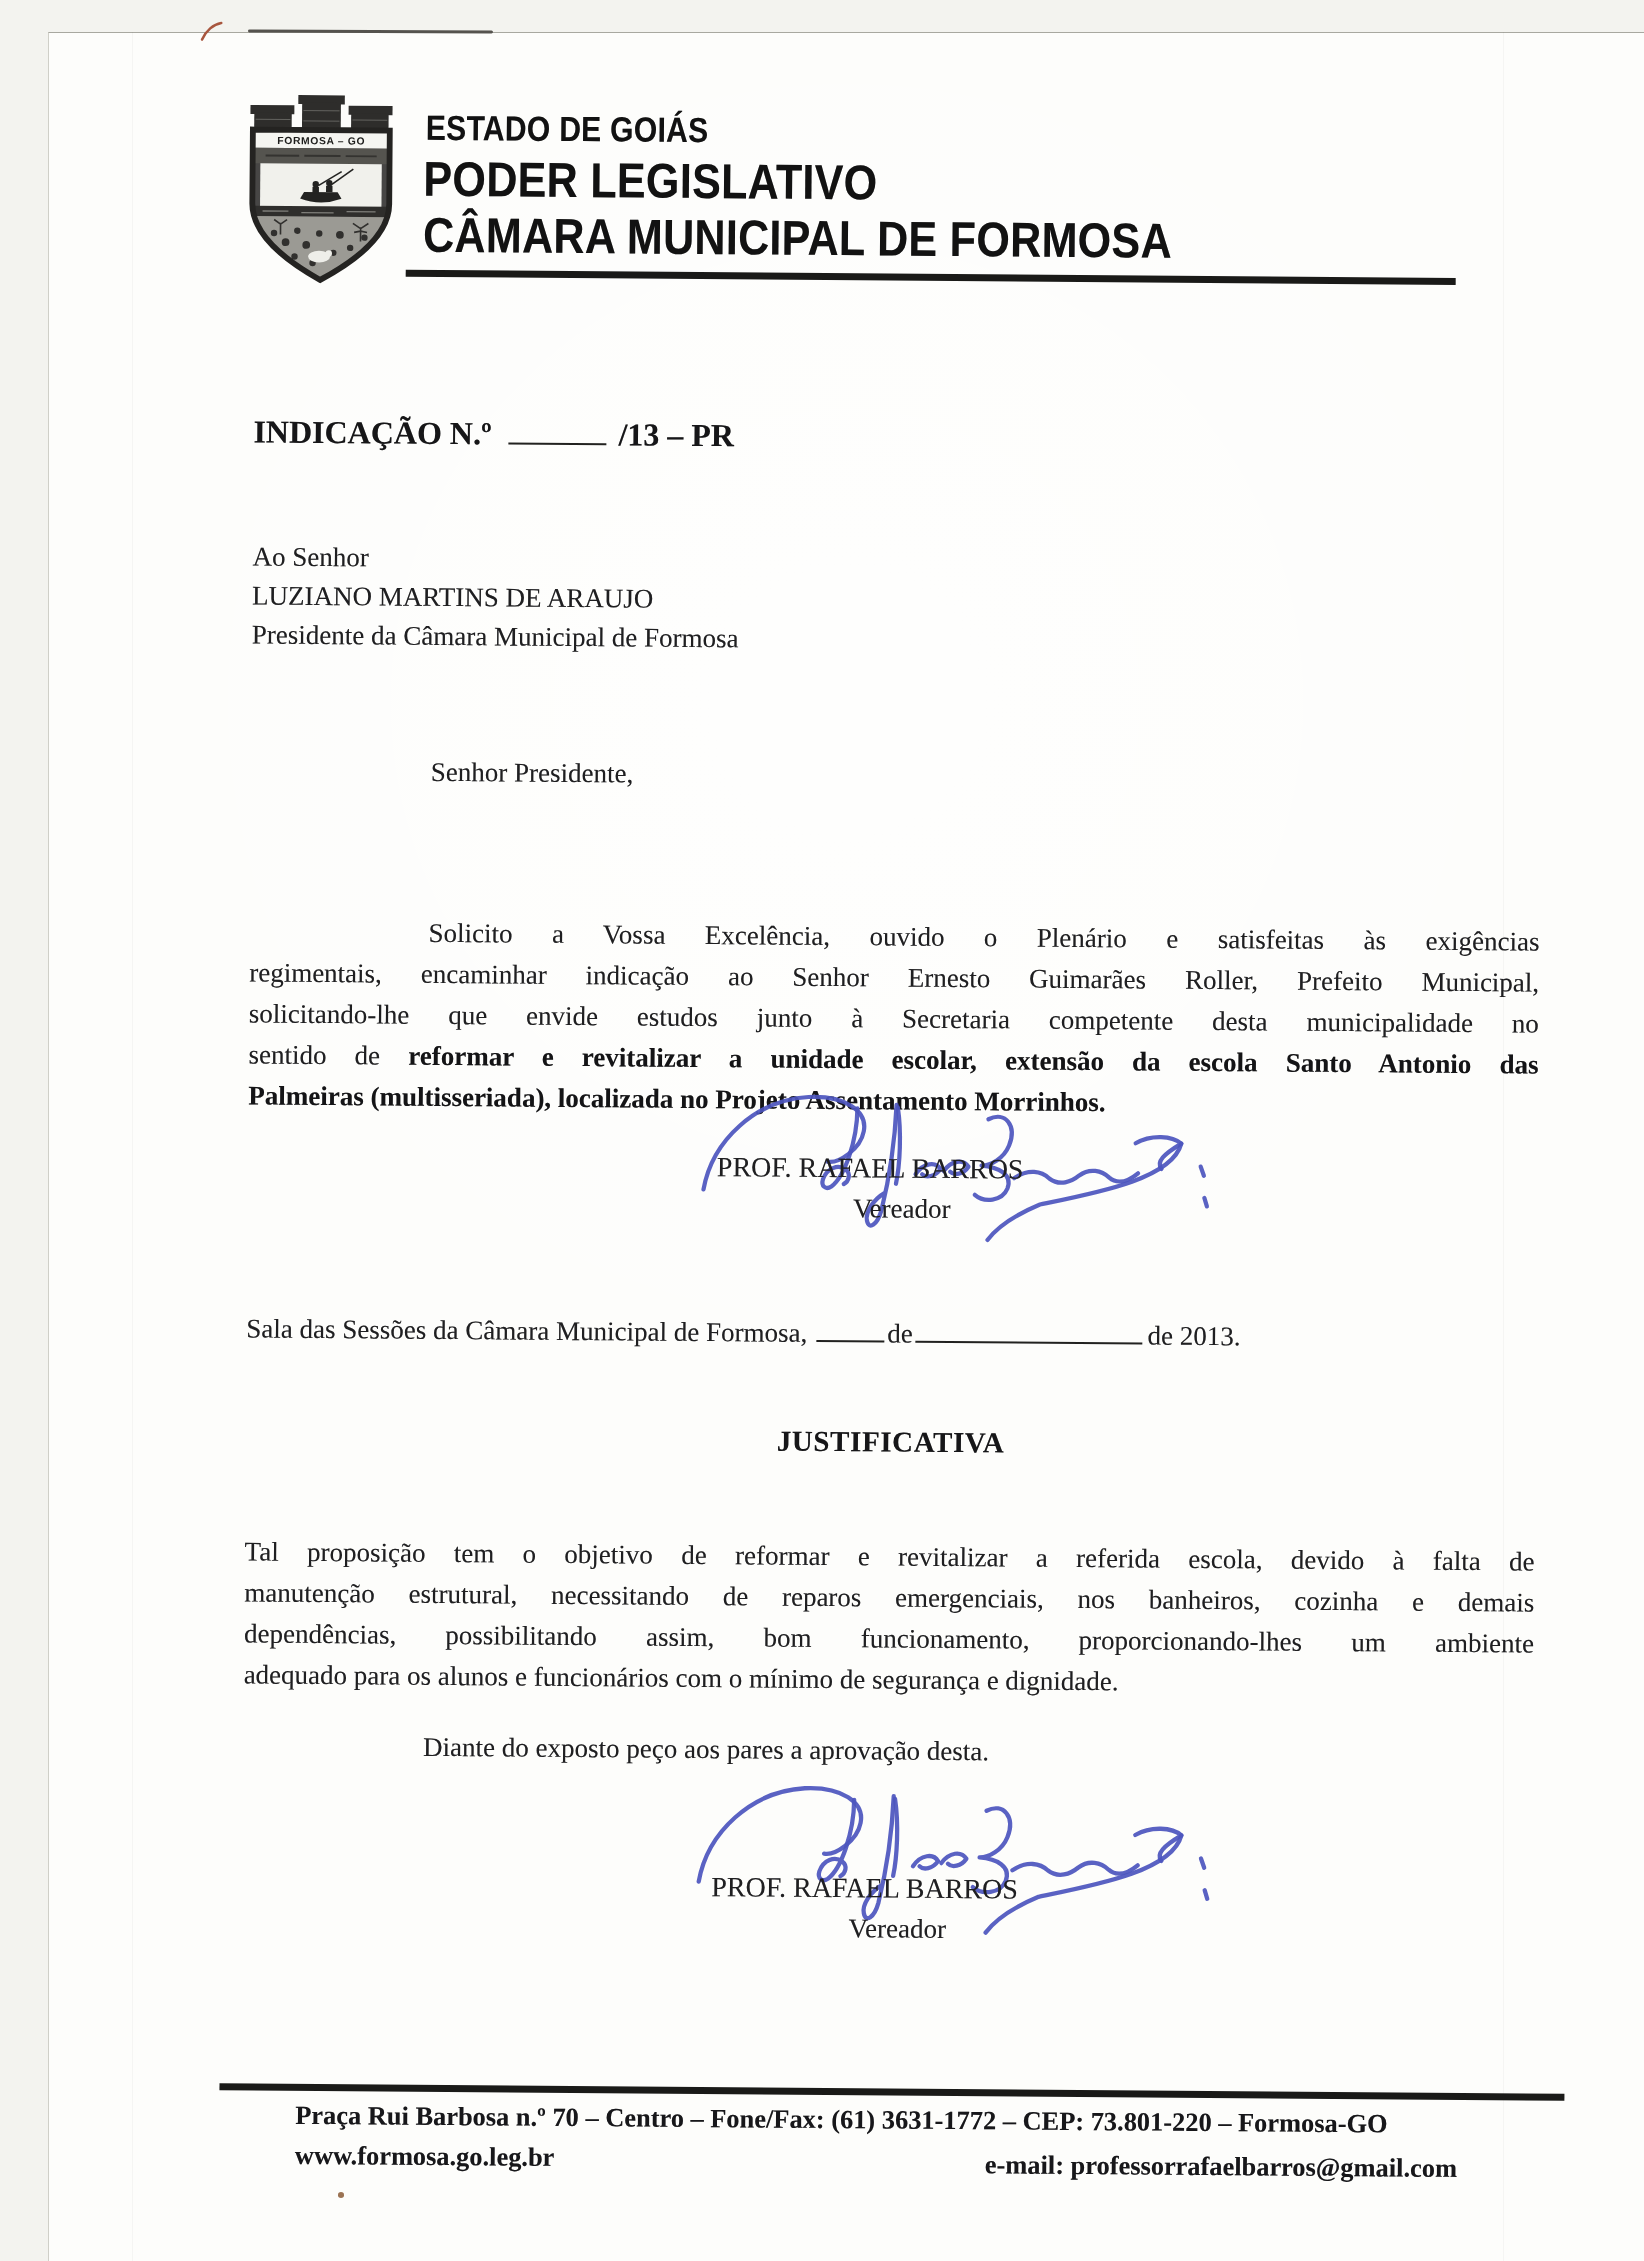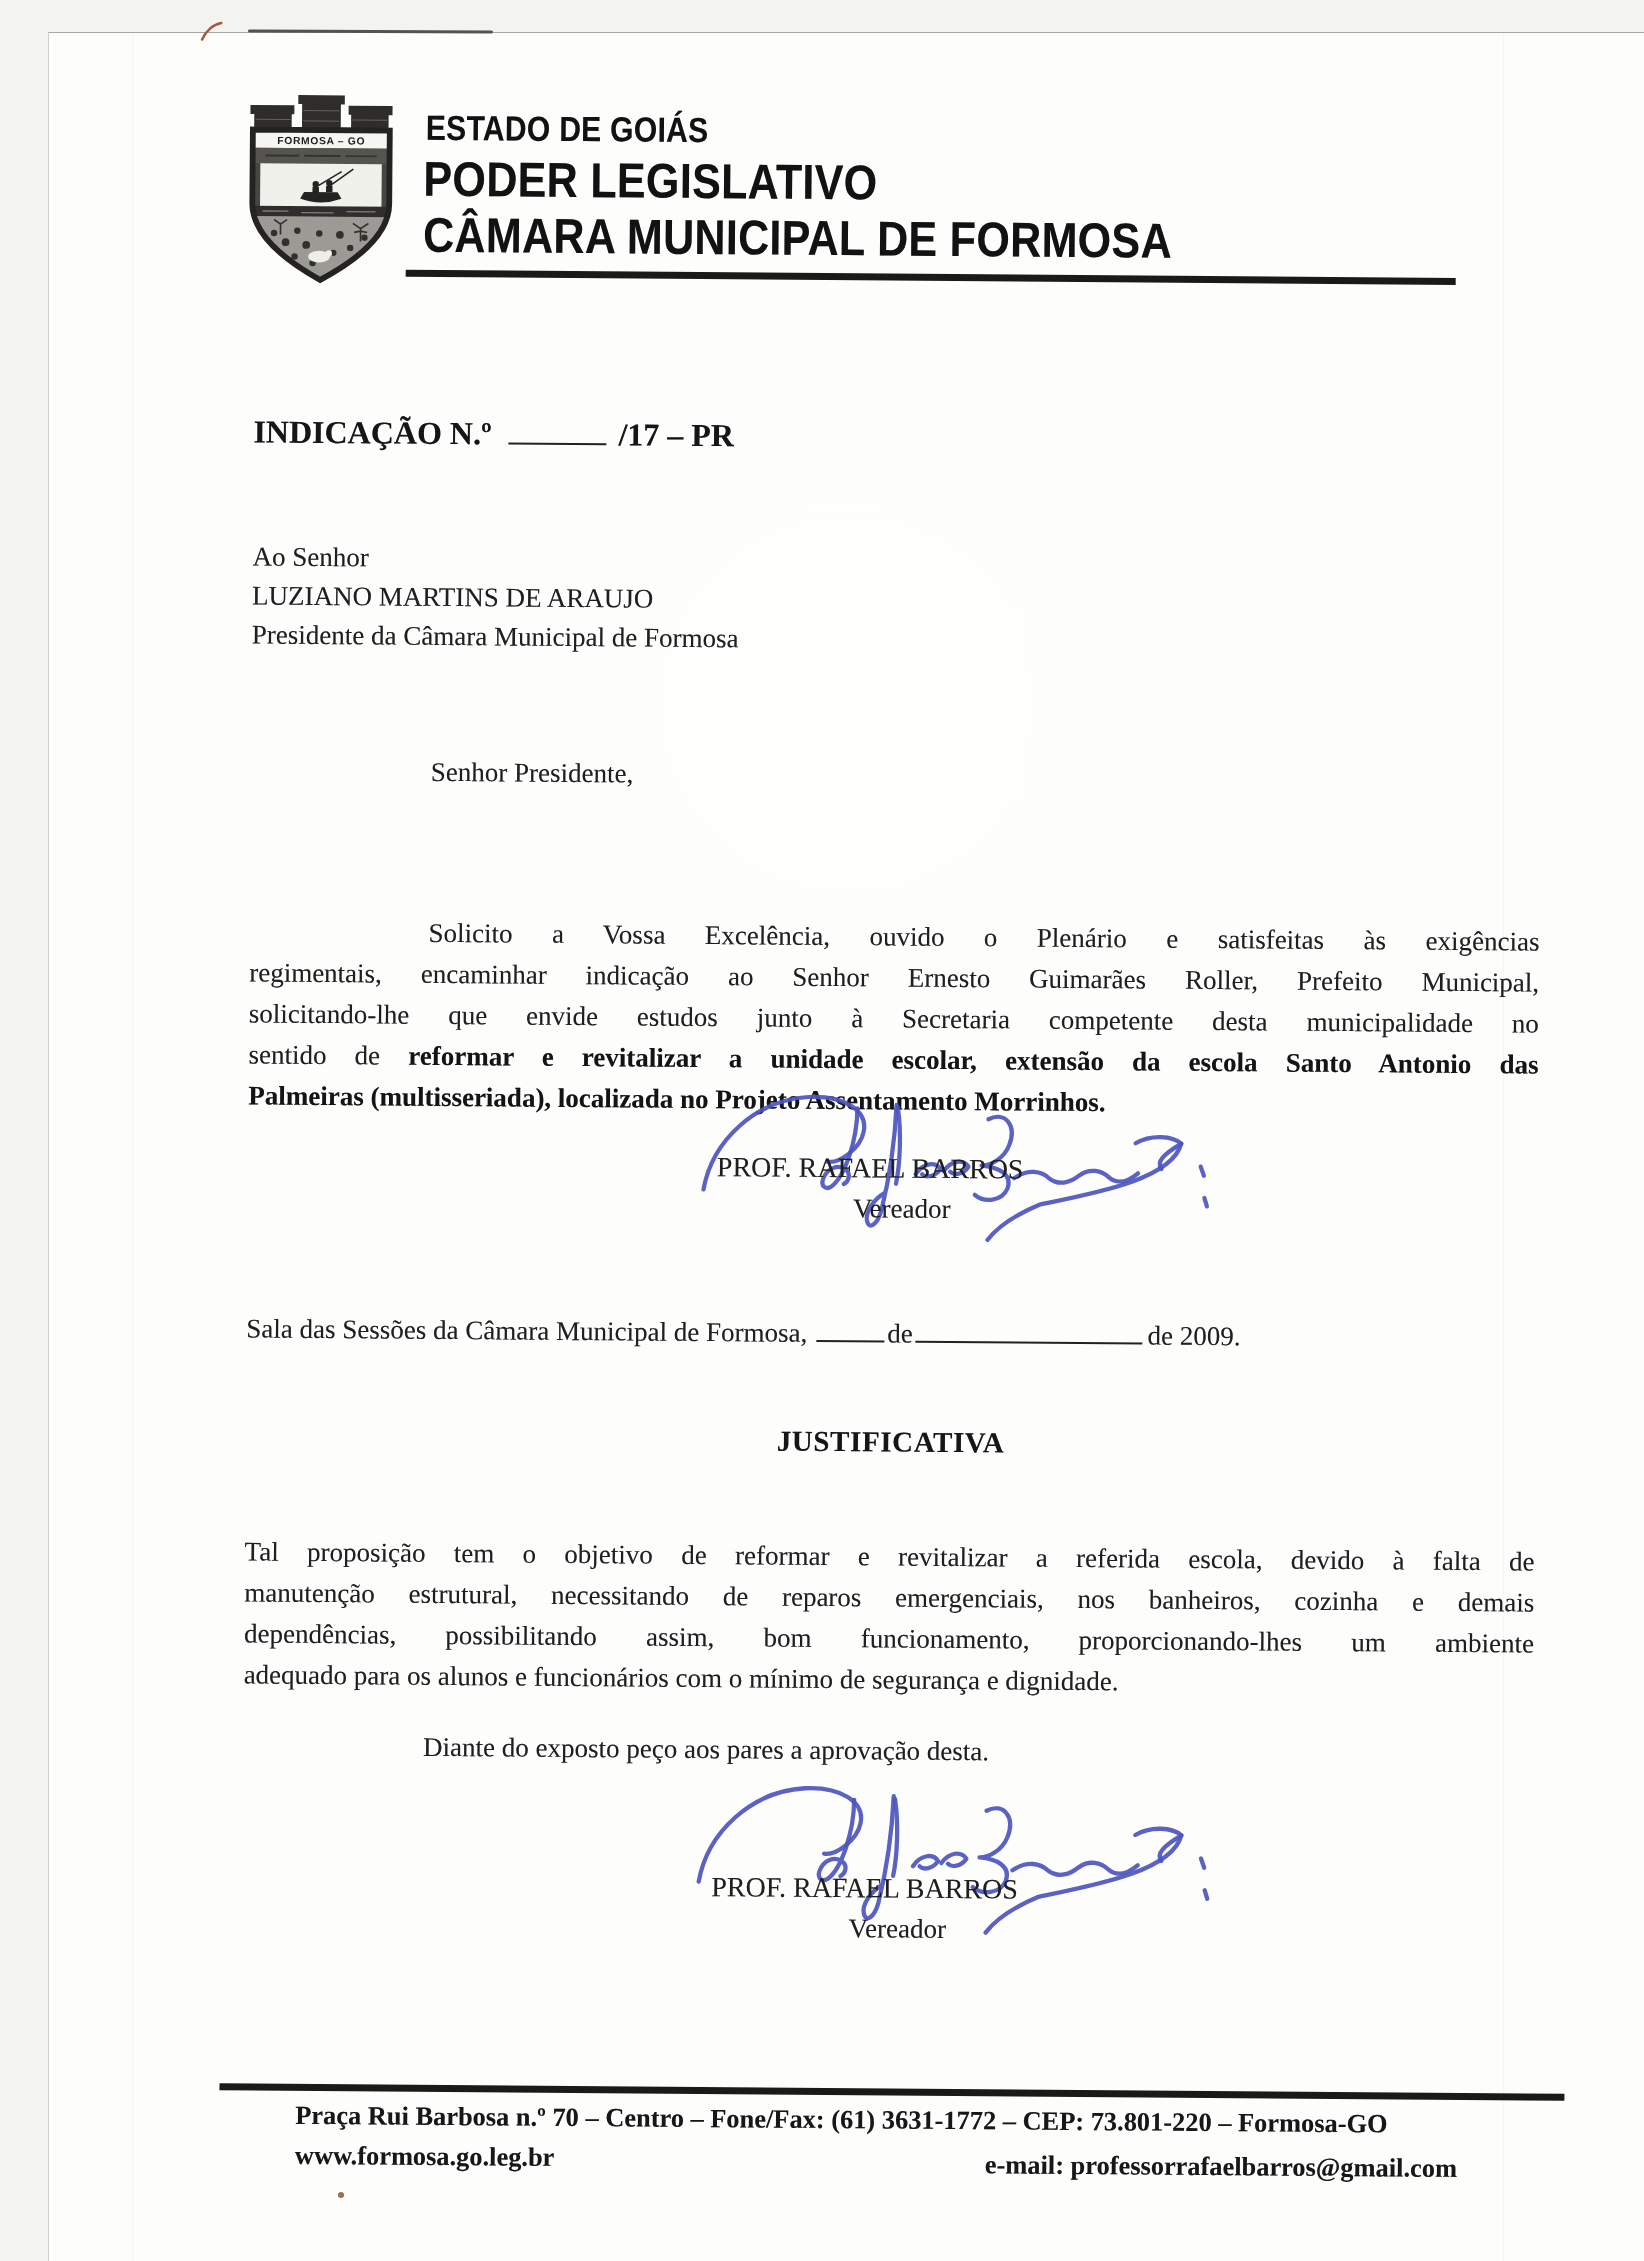--- a/index.html
+++ b/index.html
@@ -135,21 +135,21 @@
   </svg>
 
   <div class="abs hline h1 ink" style="left:418px;top:111px">ESTADO DE GOIÁS</div>
   <div class="abs hline h2 ink" style="left:416px;top:154px">PODER LEGISLATIVO</div>
   <div class="abs hline h3 ink" style="left:416px;top:210px">CÂMARA MUNICIPAL DE FORMOSA</div>
   <div class="abs header-rule" style="left:399px;top:273px;width:1050px"></div>
 
   <div class="abs title-row ink" style="left:248px;top:418px">
     <span>INDICAÇÃO N.º</span>
     <span class="blank" style="width:98px;margin:0 3.9px 0 9px"></span>
-    <span>/17 – PR</span>
+    <span>/13 – PR</span>
   </div>
 
   <div class="abs t42 ink" style="left:248px;top:542px">
     <div>Ao Senhor</div>
     <div>LUZIANO MARTINS DE ARAUJO</div>
     <div>Presidente da Câmara Municipal de Formosa</div>
   </div>
 
   <div class="abs t42 ink" style="left:428px;top:756px">Senhor Presidente,</div>
 
@@ -173,21 +173,21 @@
     <path d="M757,96 C781,82 813,84 827,96 C801,112 788,124 797,135"></path>
     <path d="M827,96 C813,150 700,172 611,191 C576,206 546,226 531,246"></path>
     <path d="M857,131 l5,14"></path>
       <path d="M863,179 l4,13"></path>
   </svg>
   <div class="abs namecap center ink" style="left:675px;top:1152px;width:391px">PROF. RAFAEL BARROS</div>
   <div class="abs t42 center ink" style="left:677px;top:1189px;width:451px">Vereador</div>
 
   <div class="abs t42 ink" style="left:248px;top:1314px">
     <span>Sala das Sessões da Câmara Municipal de Formosa,</span>
-    <span class="blank" style="width:68px;margin:0 2.6px"></span><span>de</span><span class="blank" style="width:227px;margin:0 5.2px 0 2.6px"></span><span>de 2009.</span>
+    <span class="blank" style="width:68px;margin:0 2.6px"></span><span>de</span><span class="blank" style="width:227px;margin:0 5.2px 0 2.6px"></span><span>de 2013.</span>
   </div>
 
   <div class="abs heading center ink" style="left:248px;top:1425px;width:1290px">JUSTIFICATIVA</div>
   <div class="abs jpara ink" style="left:248px;top:1536px">
       <div class="jline"><span>Tal proposição tem o objetivo de reformar e revitalizar a referida escola, devido à falta de</span></div>
       <div class="jline"><span>manutenção estrutural, necessitando de reparos emergenciais, nos banheiros, cozinha e demais</span></div>
       <div class="jline"><span>dependências, possibilitando assim, bom funcionamento, proporcionando-lhes um ambiente</span></div>
       <div class="jline last"><span>adequado para os alunos e funcionários com o mínimo de segurança e dignidade.</span></div>
     </div>
   <div class="abs t42 ink" style="left:428px;top:1731px">Diante do exposto peço aos pares a aprovação desta.</div>

